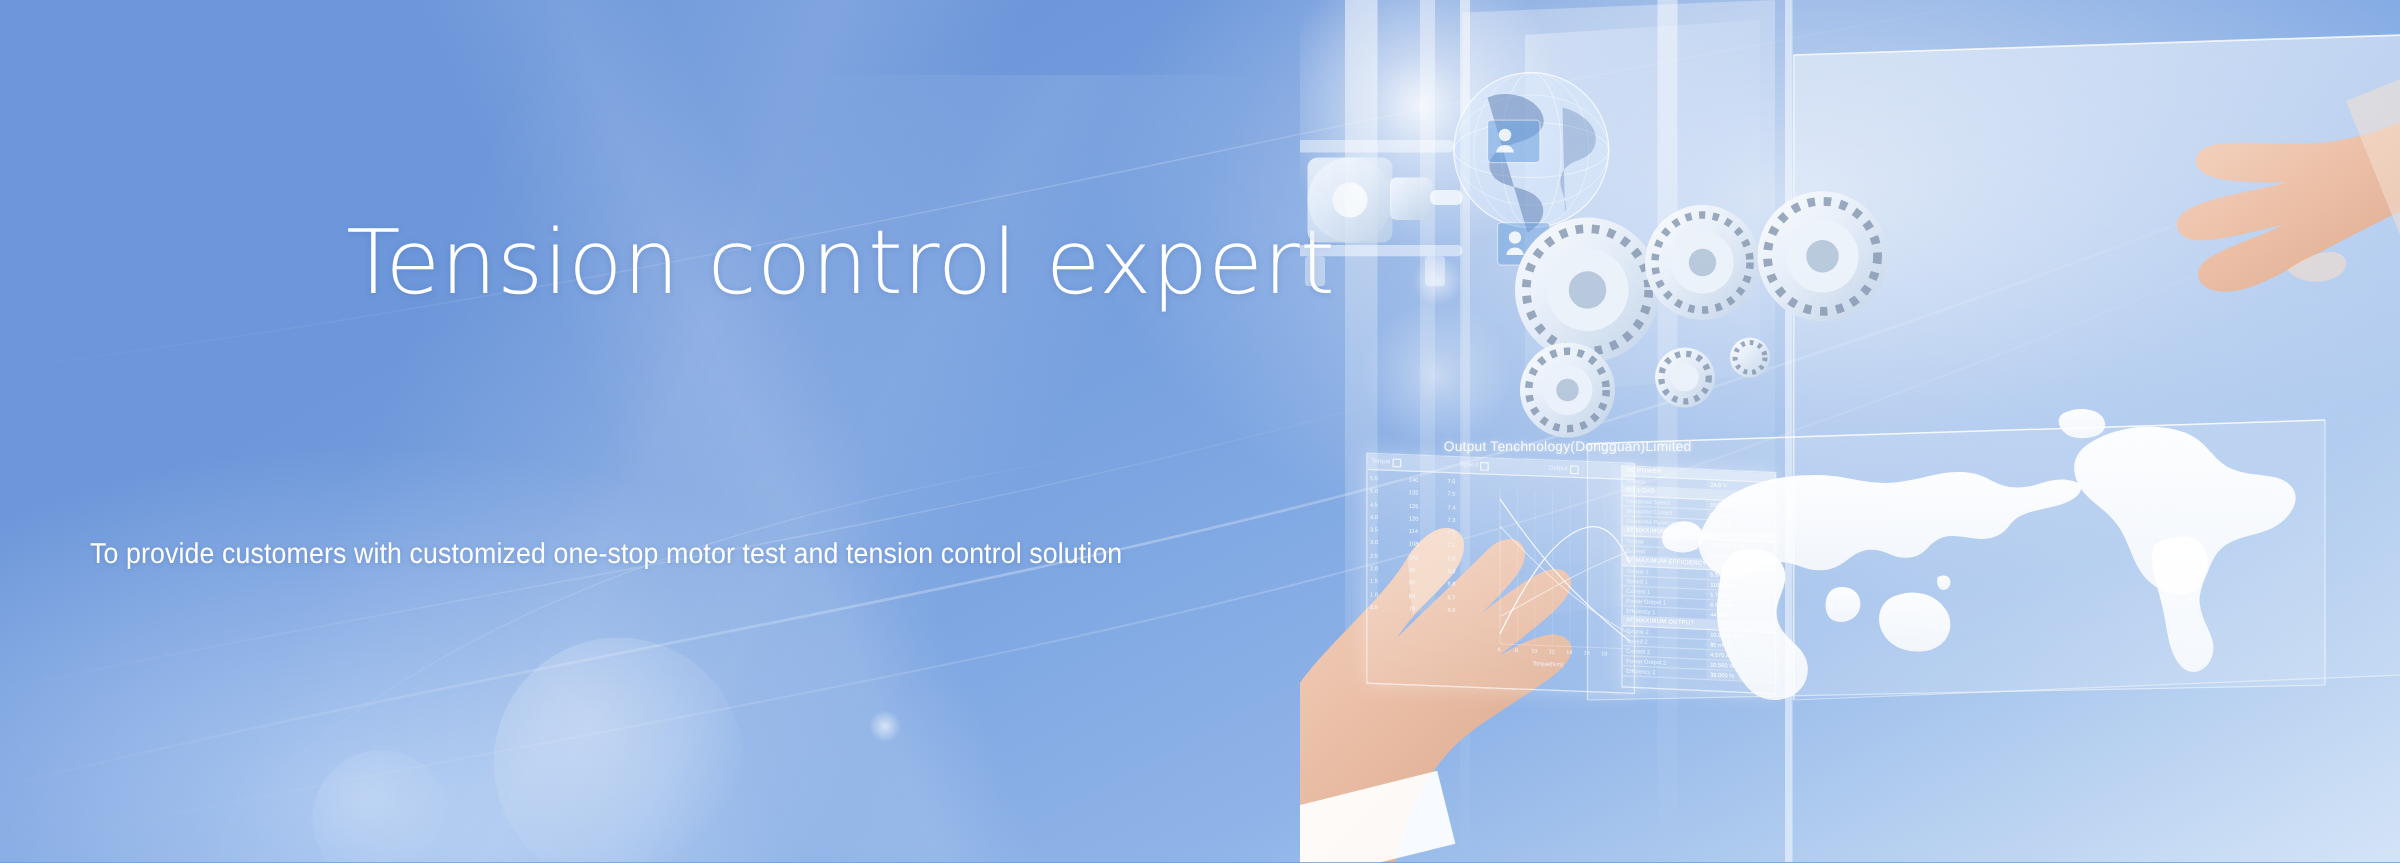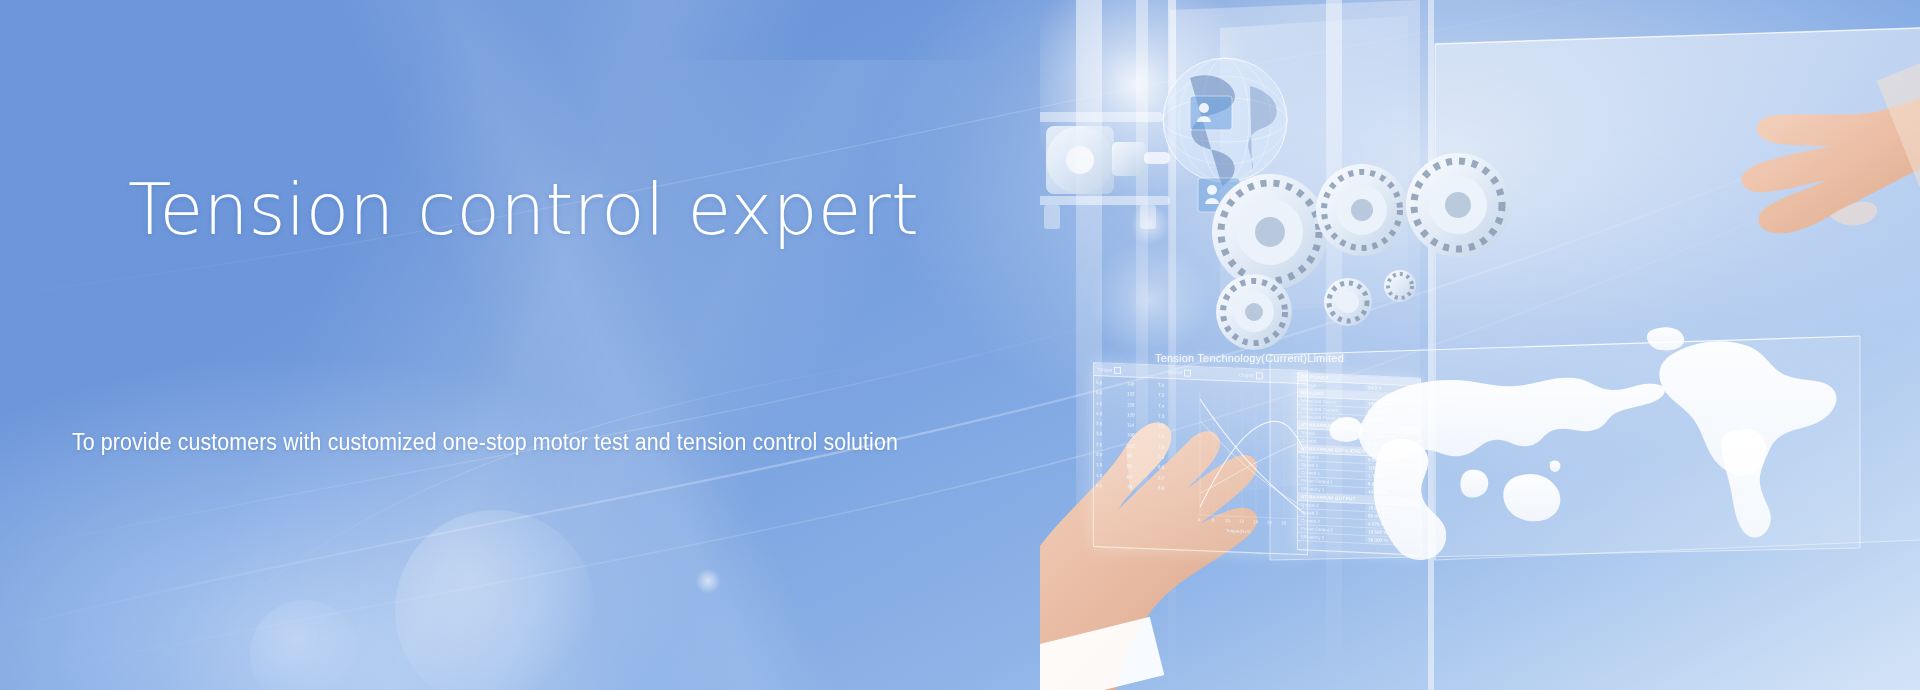--- a/index.html
+++ b/index.html
@@ -28,21 +28,21 @@
   .arcs { position:absolute; left:0; top:0; width:1920px; height:690px; pointer-events:none; opacity:.55; }
 
   .bokeh { position:absolute; border-radius:50%; pointer-events:none;
            background:radial-gradient(circle at 38% 34%, rgba(255,255,255,.30), rgba(255,255,255,.06) 62%, rgba(255,255,255,0) 72%); }
   .b1 { left:395px; top:510px; width:200px; height:200px; }
   .b2 { left:695px; top:568px; width:26px;  height:26px; background:radial-gradient(circle, rgba(255,255,255,.62), rgba(255,255,255,0) 70%); }
   .b3 { left:250px; top:600px; width:110px; height:110px; opacity:.55; }
   .b4 { left:1130px; top:205px; width:40px; height:40px; background:radial-gradient(circle, rgba(255,255,255,.55), rgba(255,255,255,0) 70%); }
 
   
-  #copy { position:absolute; left:128px; top:172px; width:940px; }
+  #copy { position:absolute; left:128px; top:172px; width:940px;text-align:right; }
   #page-title {
     font-family:"DejaVu Sans", sans-serif;
     font-weight:300; font-size:71px; line-height:1.06; color:#ffffff;
     letter-spacing:.2px; text-shadow:0 1px 5px rgba(40,80,150,.22);
     white-space:nowrap;
   }
   #page-subtitle {
     position:absolute; left:-56px; top:257px;
     font-family:"Liberation Sans", sans-serif;
     font-size:23px; font-weight:400; color:#ffffff; white-space:nowrap;
@@ -322,21 +322,21 @@
                  C 744,196 772,188 786,180 C 760,186 730,194 716,192 C 700,190 696,176 710,168
                  C 726,158 766,152 790,146 C 766,146 738,146 726,140 C 712,134 714,120 730,116
                  C 748,112 792,116 818,114 C 846,112 880,100 940,72 Z" fill="url(#skin)" opacity=".97"></path>
         <path d="M790,216 C 800,208 816,200 828,202 C 840,204 840,216 828,222 C 816,228 798,226 790,216 Z" fill="#f6ddcb" opacity=".6"></path>
         <rect x="856" y="60" width="150" height="150" fill="#f3e0d2" opacity=".55" transform="rotate(-22 900 120)"></rect>
       </g>
     </svg>
 
   </div>
 
-  <div id="brand-label">Tension Tenchnology(Current)Limited</div>
+  <div id="brand-label">Output Tenchnology(Dongguan)Limited</div>
 
   <div id="instrument">
     <div class="hdr">
       <span class="cell">
         <span>Torque</span>
         <i class="glyph-box"></i>
       </span>
       <span class="cell">
         <span>Speed</span>
         <i class="glyph-box"></i>

